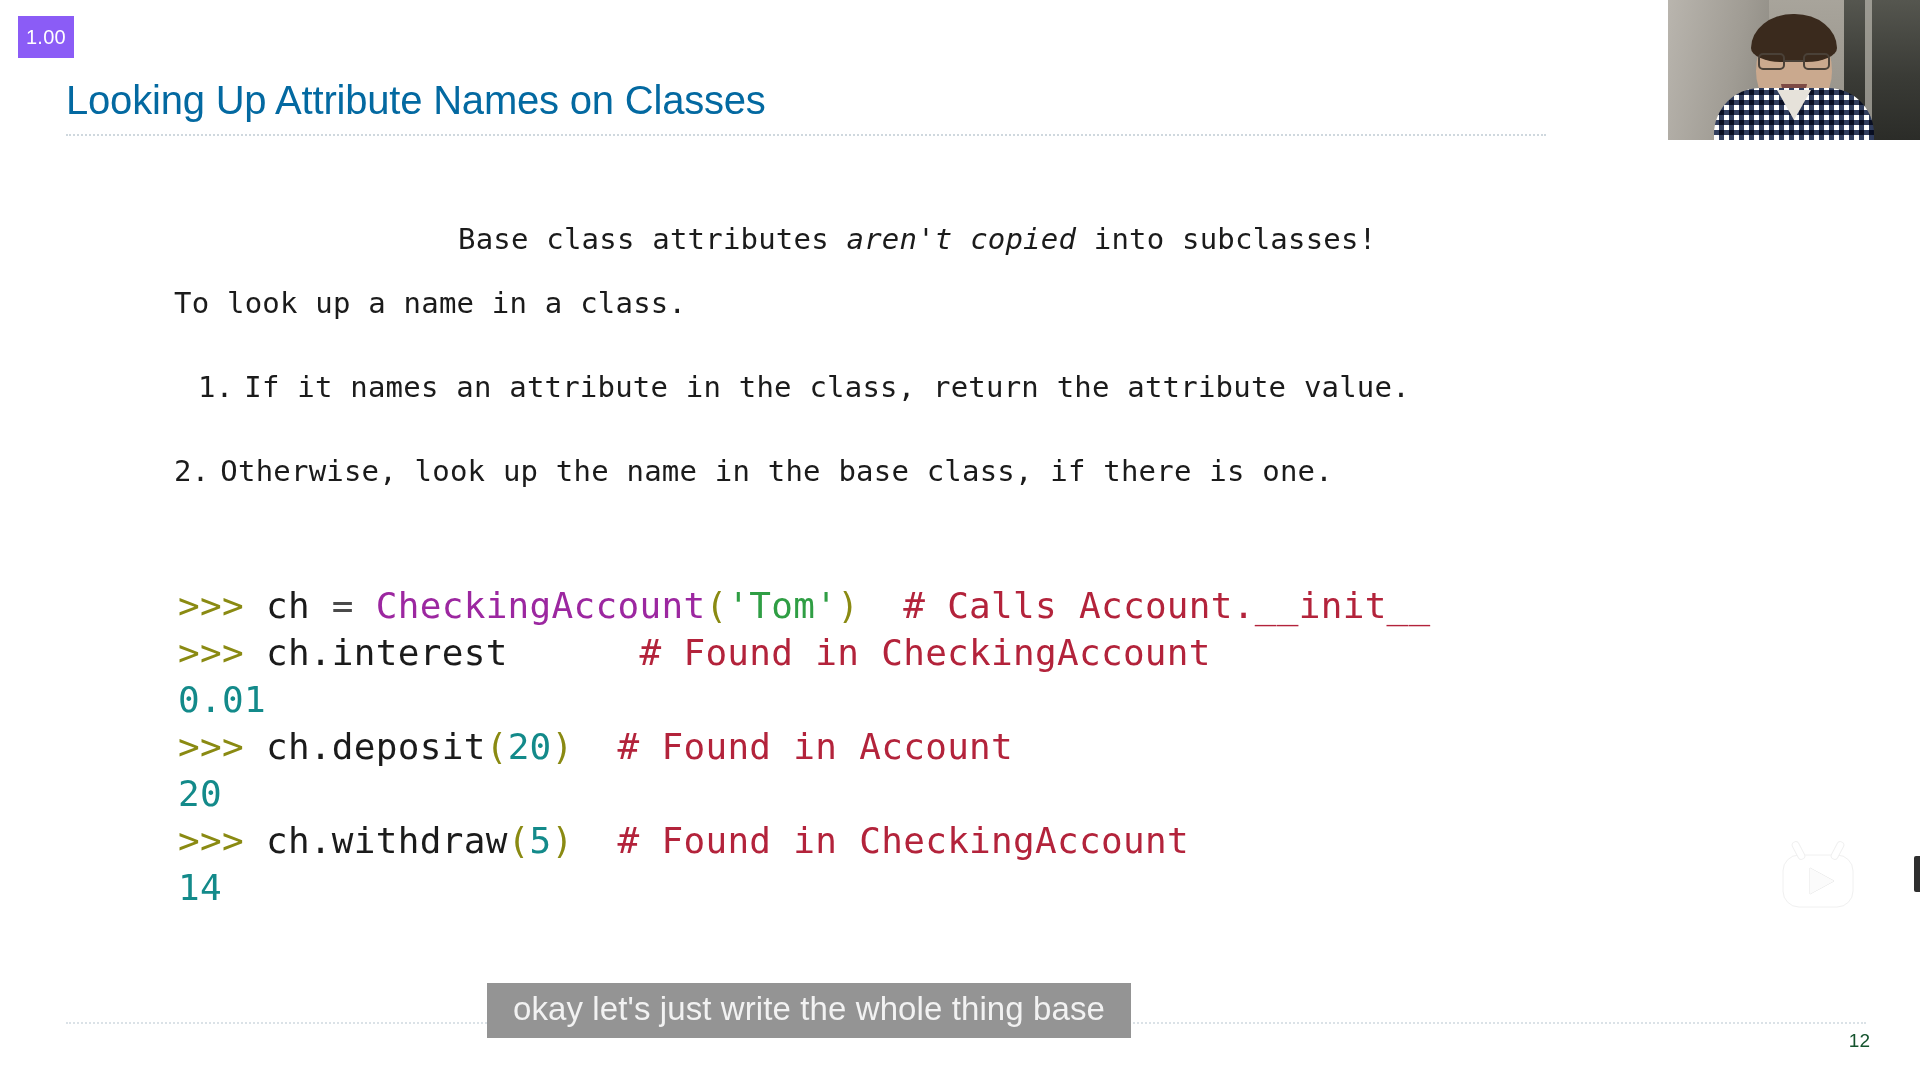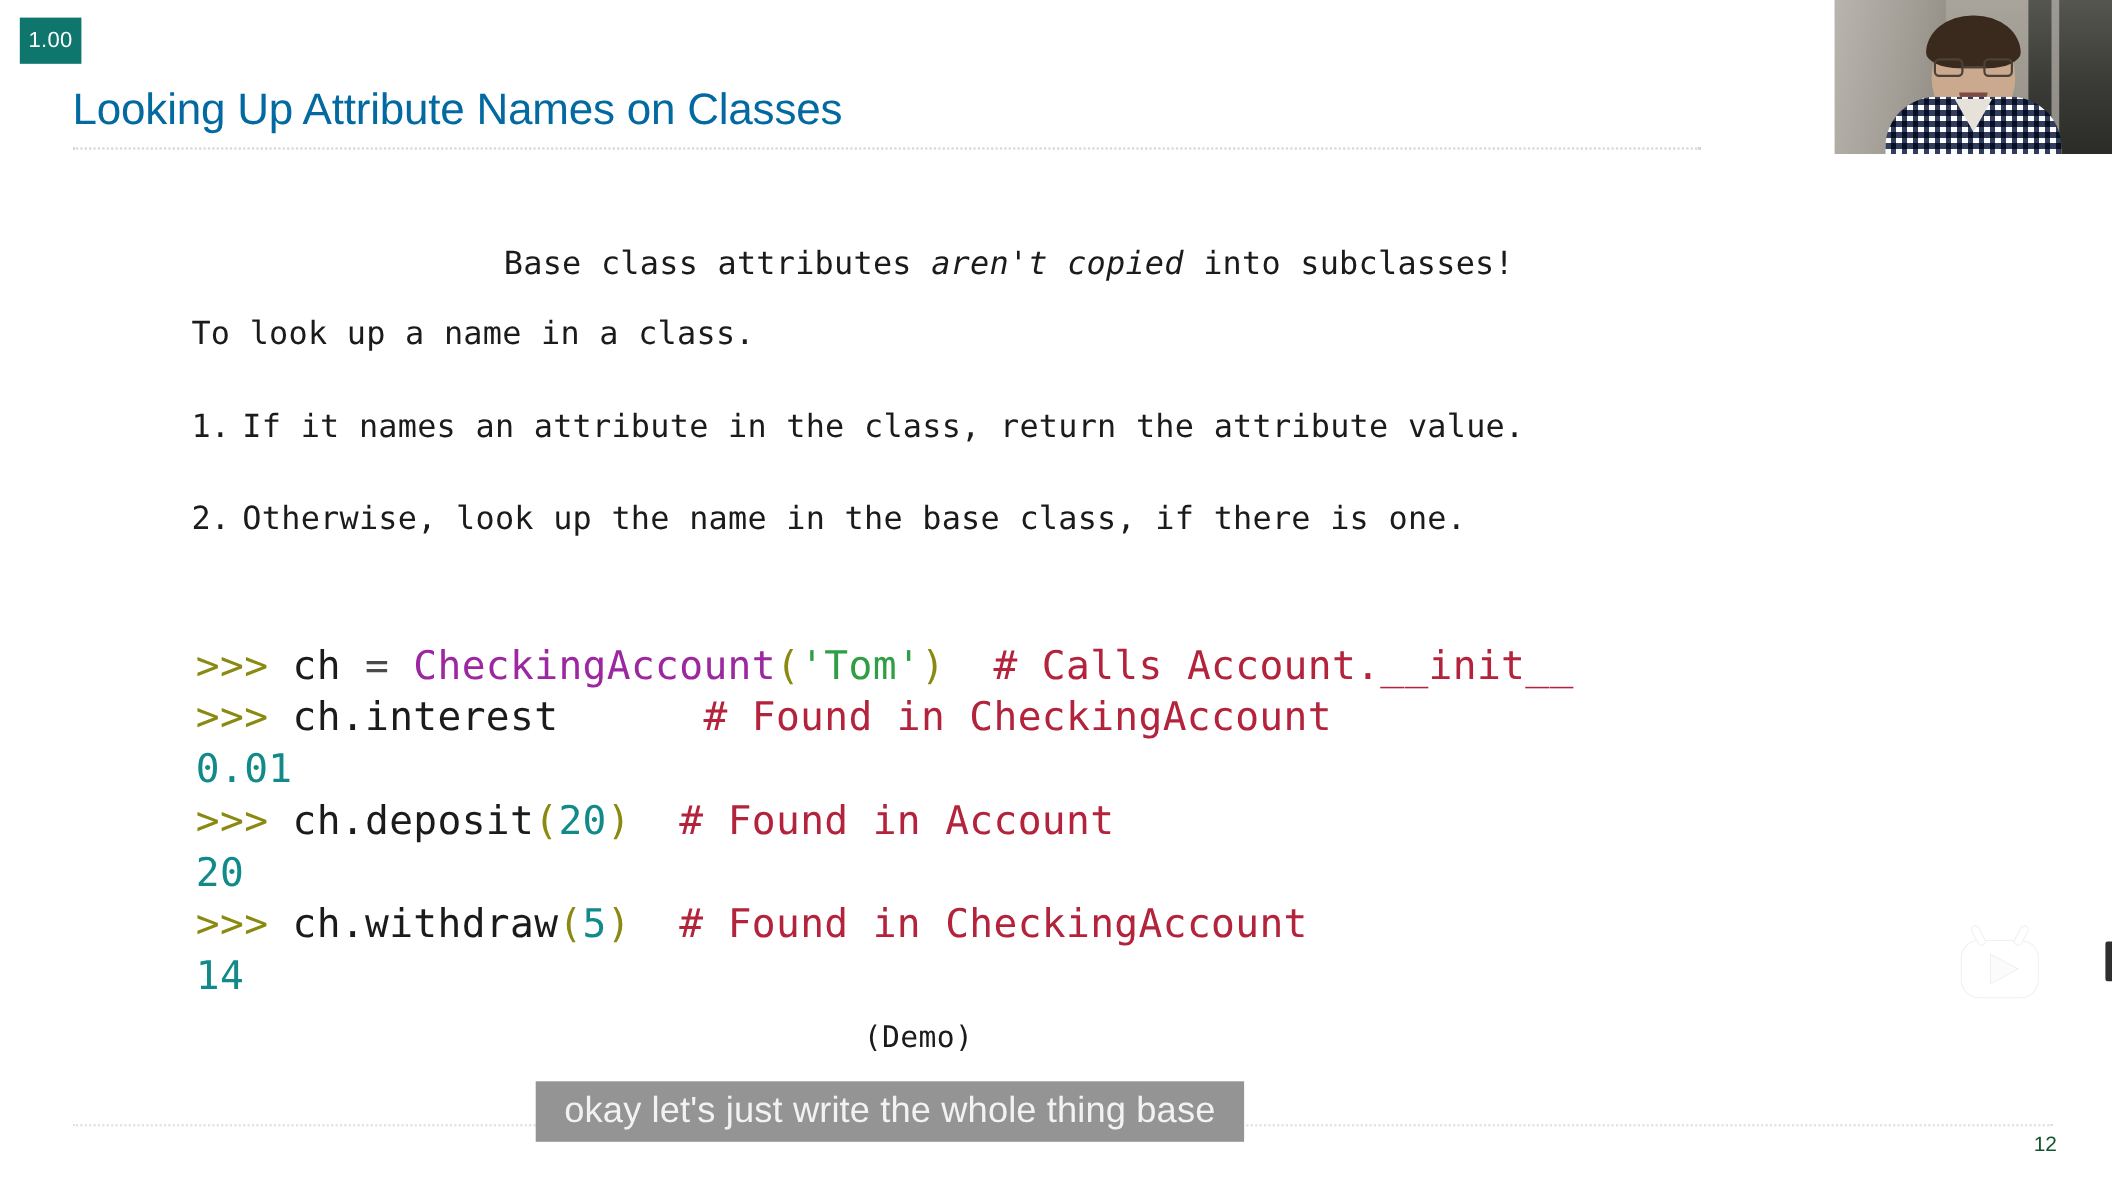--- a/index.html
+++ b/index.html
@@ -16,21 +16,21 @@
     width: 1920px;
     height: 1080px;
     background: #ffffff;
   }
 
   
   .speed-badge {
     position: absolute;
     left: 18px; top: 16px;
     width: 56px; height: 42px;
-    background: #0f766e;
+    background: #8b5cf6;
     border-radius: 0;
     color: #ffffff;
     font-size: 20px;
     line-height: 42px;
     text-align: center;
     font-family: "Liberation Sans", sans-serif;
     letter-spacing: 0.3px;
   }
 
   
@@ -75,21 +75,21 @@
     letter-spacing: 0.2px;
   }
 
   .step {
     position: absolute;
     left: 174px;
     font-size: 29px;
     white-space: nowrap;
     letter-spacing: 0.2px;
   }
-  .step.one { top: 370px; }
+  .step.one { top: 370px; margin-left: 24px; }
   .step.two { top: 454px; }
   .step .num { margin-right: 11px; }
 
   
   .code {
     position: absolute;
     left: 178px; top: 582px;
     font-family: "DejaVu Sans Mono", "Liberation Mono", monospace;
     font-size: 36px;
     line-height: 47px;
@@ -265,21 +265,20 @@
   <div class="subtitle mono"><span>Base class attributes </span><span class="ital">aren't copied</span><span> into subclasses!</span></div>
 
   <div class="lead mono">To look up a name in a class.</div>
 
   <div class="step one mono"><span class="num">1.</span><span>If it names an attribute in the class, return the attribute value.</span></div>
 
   <div class="step two mono"><span class="num">2.</span><span>Otherwise, look up the name in the base class, if there is one.</span></div>
 
   <div class="code" id="code-block"><span class="ln"><span class="tok-prompt">&gt;&gt;&gt; </span><span class="tok-plain">ch </span><span class="tok-op">= </span><span class="tok-class">CheckingAccount</span><span class="tok-paren">(</span><span class="tok-string">'Tom'</span><span class="tok-paren">)</span><span class="tok-plain">  </span><span class="tok-comment"># Calls Account.__init__</span></span><span class="ln"><span class="tok-prompt">&gt;&gt;&gt; </span><span class="tok-plain">ch.interest</span><span class="tok-plain">      </span><span class="tok-comment"># Found in CheckingAccount</span></span><span class="ln"><span class="tok-out">0.01</span></span><span class="ln"><span class="tok-prompt">&gt;&gt;&gt; </span><span class="tok-plain">ch.deposit</span><span class="tok-paren">(</span><span class="tok-number">20</span><span class="tok-paren">)</span><span class="tok-plain">  </span><span class="tok-comment"># Found in Account</span></span><span class="ln"><span class="tok-out">20</span></span><span class="ln"><span class="tok-prompt">&gt;&gt;&gt; </span><span class="tok-plain">ch.withdraw</span><span class="tok-paren">(</span><span class="tok-number">5</span><span class="tok-paren">)</span><span class="tok-plain">  </span><span class="tok-comment"># Found in CheckingAccount</span></span><span class="ln"><span class="tok-out">14</span></span></div>
 
-  <div class="demo">(Demo)</div>
 
   <div class="bottom-rule"></div>
   <div class="page-num">12</div>
 
   <div class="caption">okay let's just write the whole thing base</div>
 
   <div class="webcam">
     <div class="wall-left"></div>
     <div class="mid-wall"></div>
     <div class="wall-right"></div>

